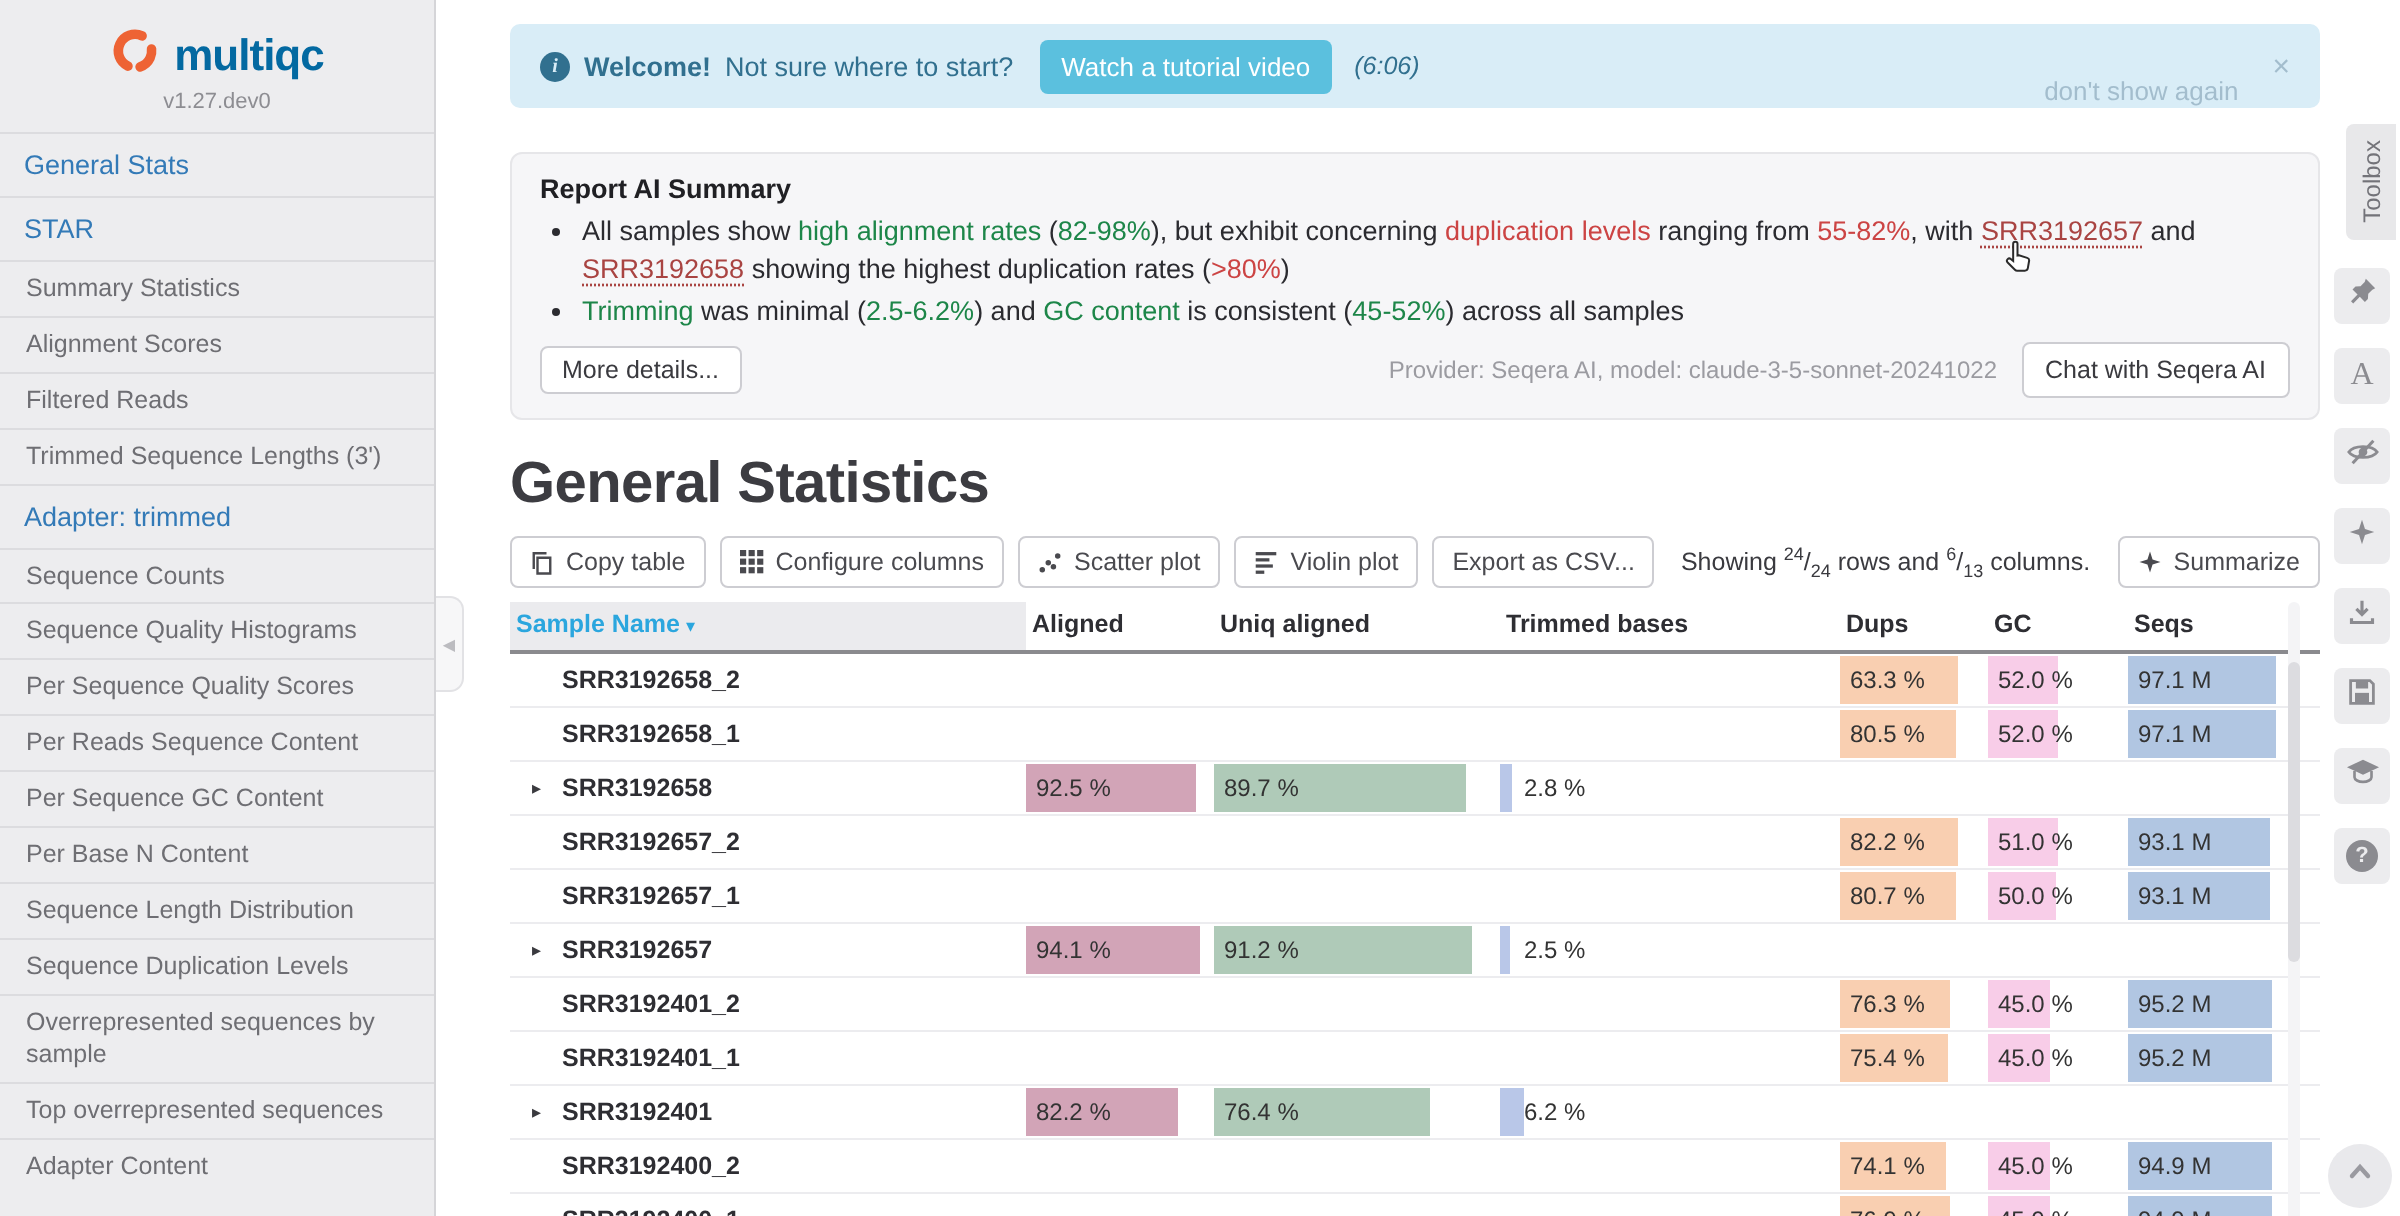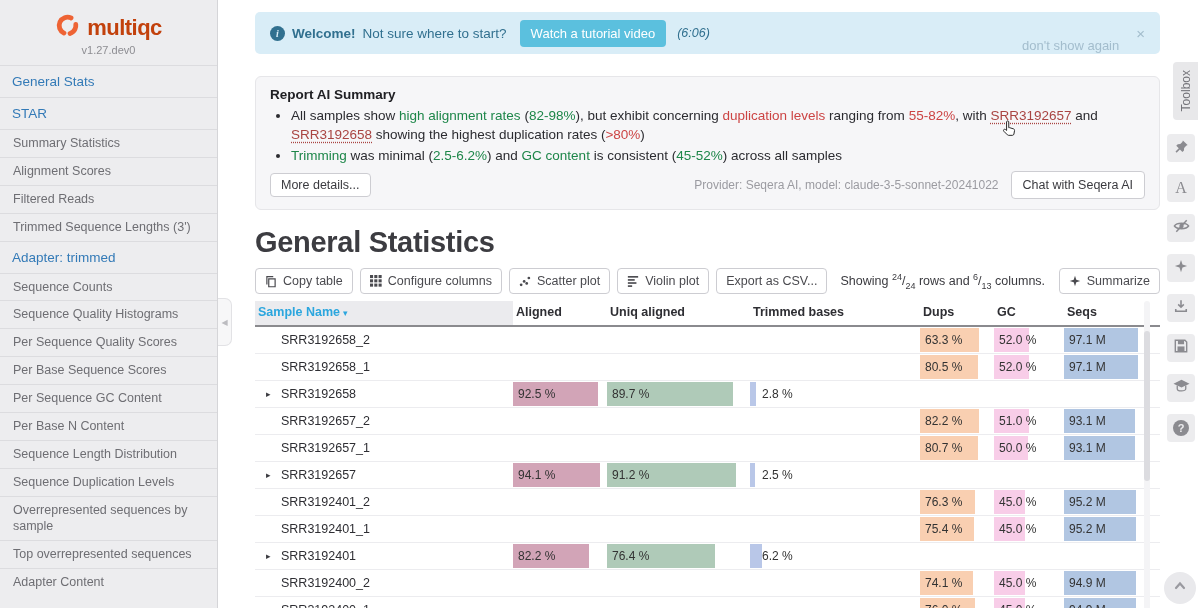--- a/index.html
+++ b/index.html
@@ -4,21 +4,21 @@
 <style>
   html,body{margin:0;padding:0;}
   body{width:1200px;height:608px;overflow:hidden;background:#fff;color:#333;
        font-family:"Liberation Sans","DejaVu Sans",sans-serif;}
   .app{position:relative;width:1200px;height:608px;overflow:hidden;}
 
   
   .sidebar{position:absolute;left:0;top:0;width:218px;height:608px;background:#ededef;
            border-right:1px solid #d5d5d8;box-sizing:border-box;overflow:hidden;}
   .logo-wrap{display:flex;align-items:center;justify-content:center;gap:7px;padding-top:13px;cursor:pointer;}
-  .logo-text{font-size:22px;font-weight:bold;color:#c2410c;letter-spacing:-.5px;}
+  .logo-text{font-size:22px;font-weight:bold;color:#0369a1;letter-spacing:-.5px;}
   .version{text-align:center;font-size:11px;color:#8d8d92;margin-top:2px;padding-bottom:9px;}
   .nav-item{border-top:1px solid #dcdcdf;cursor:pointer;}
   .nav-item.section{color:var(--nav_link_blue);font-size:13.5px;padding:8px 12px;}
   .nav-item.sub{color:#6e6e73;font-size:12.5px;padding:5px 12px 5px 13px;line-height:1.35;}
   .collapse-tab{position:absolute;left:218px;top:298px;width:13px;height:46px;background:#f7f7f8;
            border:1px solid #e2e2e5;border-left:none;border-radius:0 7px 7px 0;display:flex;
            align-items:center;justify-content:center;font-size:8px;color:#bcbcc0;cursor:pointer;}
 
   
   .main{position:absolute;left:255px;top:0;width:905px;height:608px;}
@@ -56,21 +56,21 @@
   .summarize-btn{margin-left:auto;}
 
   .gs-table{margin-top:7px;position:relative;}
   .gs-head,.gs-row{display:grid;grid-template-columns:258px 94px 143px 170px 74px 70px 78px;}
   .gs-head{border-bottom:2px solid #8a8a8e;}
   .gs-hcell{font-size:12.5px;font-weight:bold;color:#2e2e33;padding:4px 4px 6px 3px;cursor:pointer;white-space:nowrap;}
   .gs-hcell.c0{background:#ebebee;}
   .gs-hcell.sorted{color:var(--sort_header);}
   .caret{font-size:9px;margin-left:3px;}
   .gs-row{height:26px;border-bottom:1px solid #ececef;}
-  .name-cell{position:relative;padding-left:26px;font-weight:normal;font-size:12.5px;line-height:26px;
+  .name-cell{position:relative;padding-left:26px;font-weight:bold;font-size:12.5px;line-height:26px;
              color:#2e2e33;white-space:nowrap;cursor:default;}
   .expand-arrow{position:absolute;left:11px;top:0;font-size:9px;line-height:26px;color:#3a3a3f;cursor:pointer;}
   .barcell{position:relative;border-right:2px solid #fff;box-sizing:border-box;}
   .bar{position:absolute;left:0;top:1px;bottom:1px;}
   .bar-label{position:relative;z-index:1;font-size:12px;line-height:26px;padding-left:5px;color:#333;white-space:nowrap;}
   .k-trimmed .bar-label{padding-left:12px;}
   .table-scrollbar{position:absolute;left:889px;top:0;bottom:-290px;width:6px;background:#f4f4f6;border-radius:3px;}
   .table-scrollbar .thumb{position:absolute;left:0;top:30px;width:6px;height:150px;background:#dcdce0;border-radius:3px;}
 
   
@@ -106,21 +106,21 @@
         <div class="nav-item section">General Stats</div>
         <div class="nav-item section">STAR</div>
         <div class="nav-item sub">Summary Statistics</div>
         <div class="nav-item sub">Alignment Scores</div>
         <div class="nav-item sub">Filtered Reads</div>
         <div class="nav-item sub">Trimmed Sequence Lengths (3')</div>
         <div class="nav-item section">Adapter: trimmed</div>
         <div class="nav-item sub">Sequence Counts</div>
         <div class="nav-item sub">Sequence Quality Histograms</div>
         <div class="nav-item sub">Per Sequence Quality Scores</div>
-        <div class="nav-item sub">Per Base Sequence Scores</div>
+        <div class="nav-item sub">Per Reads Sequence Content</div>
         <div class="nav-item sub">Per Sequence GC Content</div>
         <div class="nav-item sub">Per Base N Content</div>
         <div class="nav-item sub">Sequence Length Distribution</div>
         <div class="nav-item sub">Sequence Duplication Levels</div>
         <div class="nav-item sub">Overrepresented sequences by sample</div>
         <div class="nav-item sub">Top overrepresented sequences</div>
         <div class="nav-item sub">Adapter Content</div>
       </nav>
   </aside>
   <div class="collapse-tab">

